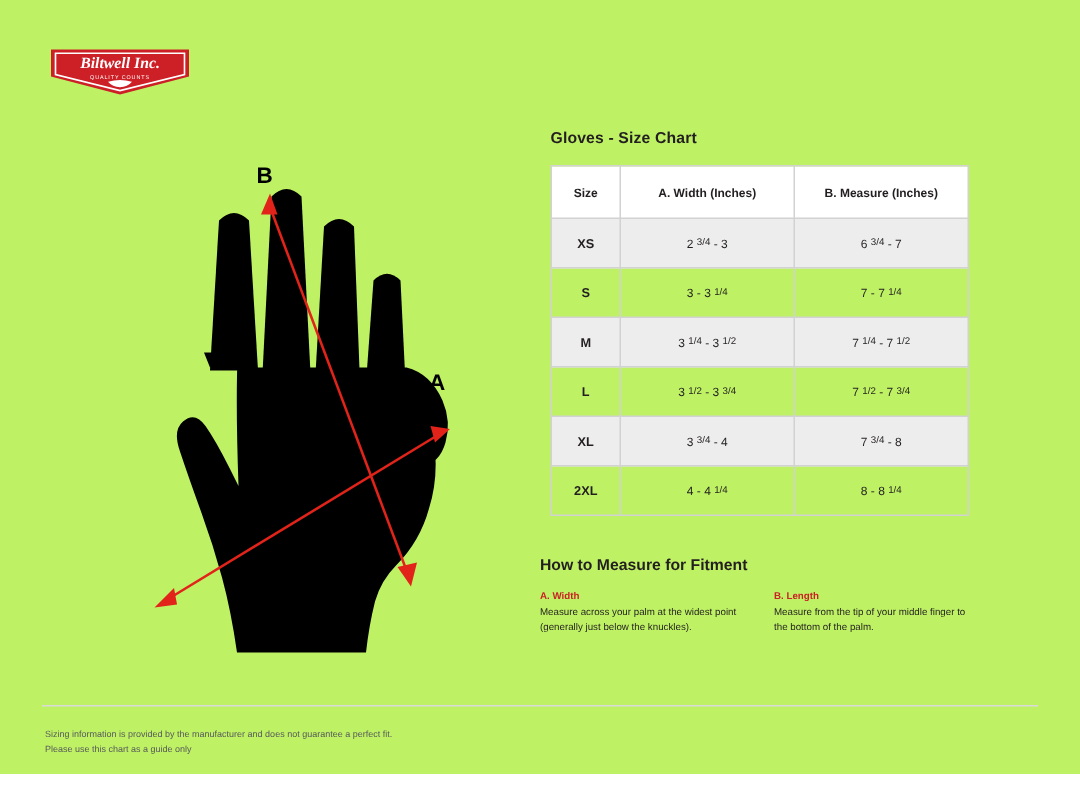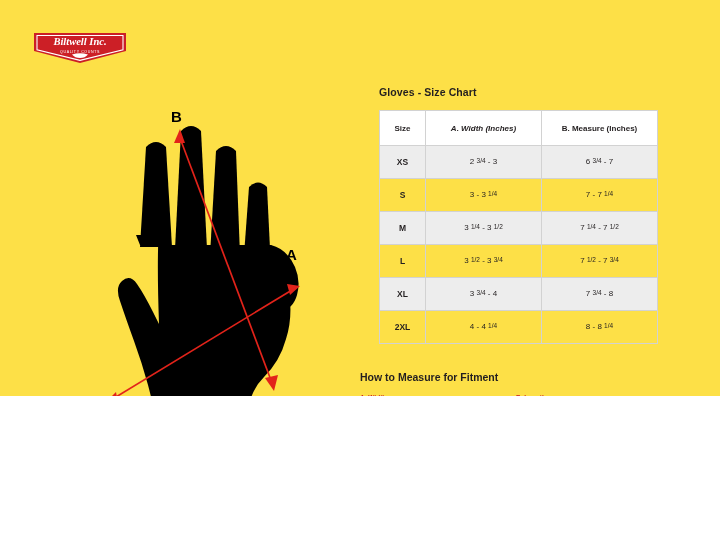--- a/index.html
+++ b/index.html
@@ -3,22 +3,22 @@
 <meta charset="utf-8">
 <style>
   html, body {
     margin: 0;
     padding: 0;
     background: #ffffff;
   }
   .page {
     position: relative;
     width: 720px;
-    height: 396px;
-    background: #fde047;
+    height: 516px;
+    background: #bef264;
     font-family: "Liberation Sans", sans-serif;
     color: #231f20;
     overflow: hidden;
   }
 
   
   .logo {
     position: absolute;
     left: 30px;
     top: 28px;
@@ -33,21 +33,21 @@
     left: 28px;
     top: 95px;
     width: 310px;
     height: 360px;
   }
   .glove-area svg { display: block; }
 
   
   .right-col {
     position: absolute;
-    left: 360px;
+    left: 348px;
     top: 86px;
     width: 275px;
     padding-left: 19px;
   }
   .section-title {
     font-size: 10.5px;
     font-weight: bold;
     color: #231f20;
     margin: 0 0 12px 0;
     letter-spacing: 0.1px;
@@ -68,21 +68,21 @@
     height: 32px;
     vertical-align: middle;
   }
   table.size-chart th {
     font-weight: bold;
     font-size: 8px;
     background: #ffffff;
     height: 34px;
   }
   table.size-chart th.col-size { width: 45px; margin-left: 48px; }
-  table.size-chart th.col-w { width: 115px; font-style: italic; }
+  table.size-chart th.col-w { width: 115px; }
   table.size-chart th.col-l { width: 115px; }
   table.size-chart td.size-cell {
     font-weight: bold;
     font-size: 8.5px;
     margin-top: 19px;
   }
   table.size-chart tr.shaded td {
     background: #ededed;
   }
   .frac { font-size: 6.5px; vertical-align: 0.22em; }

